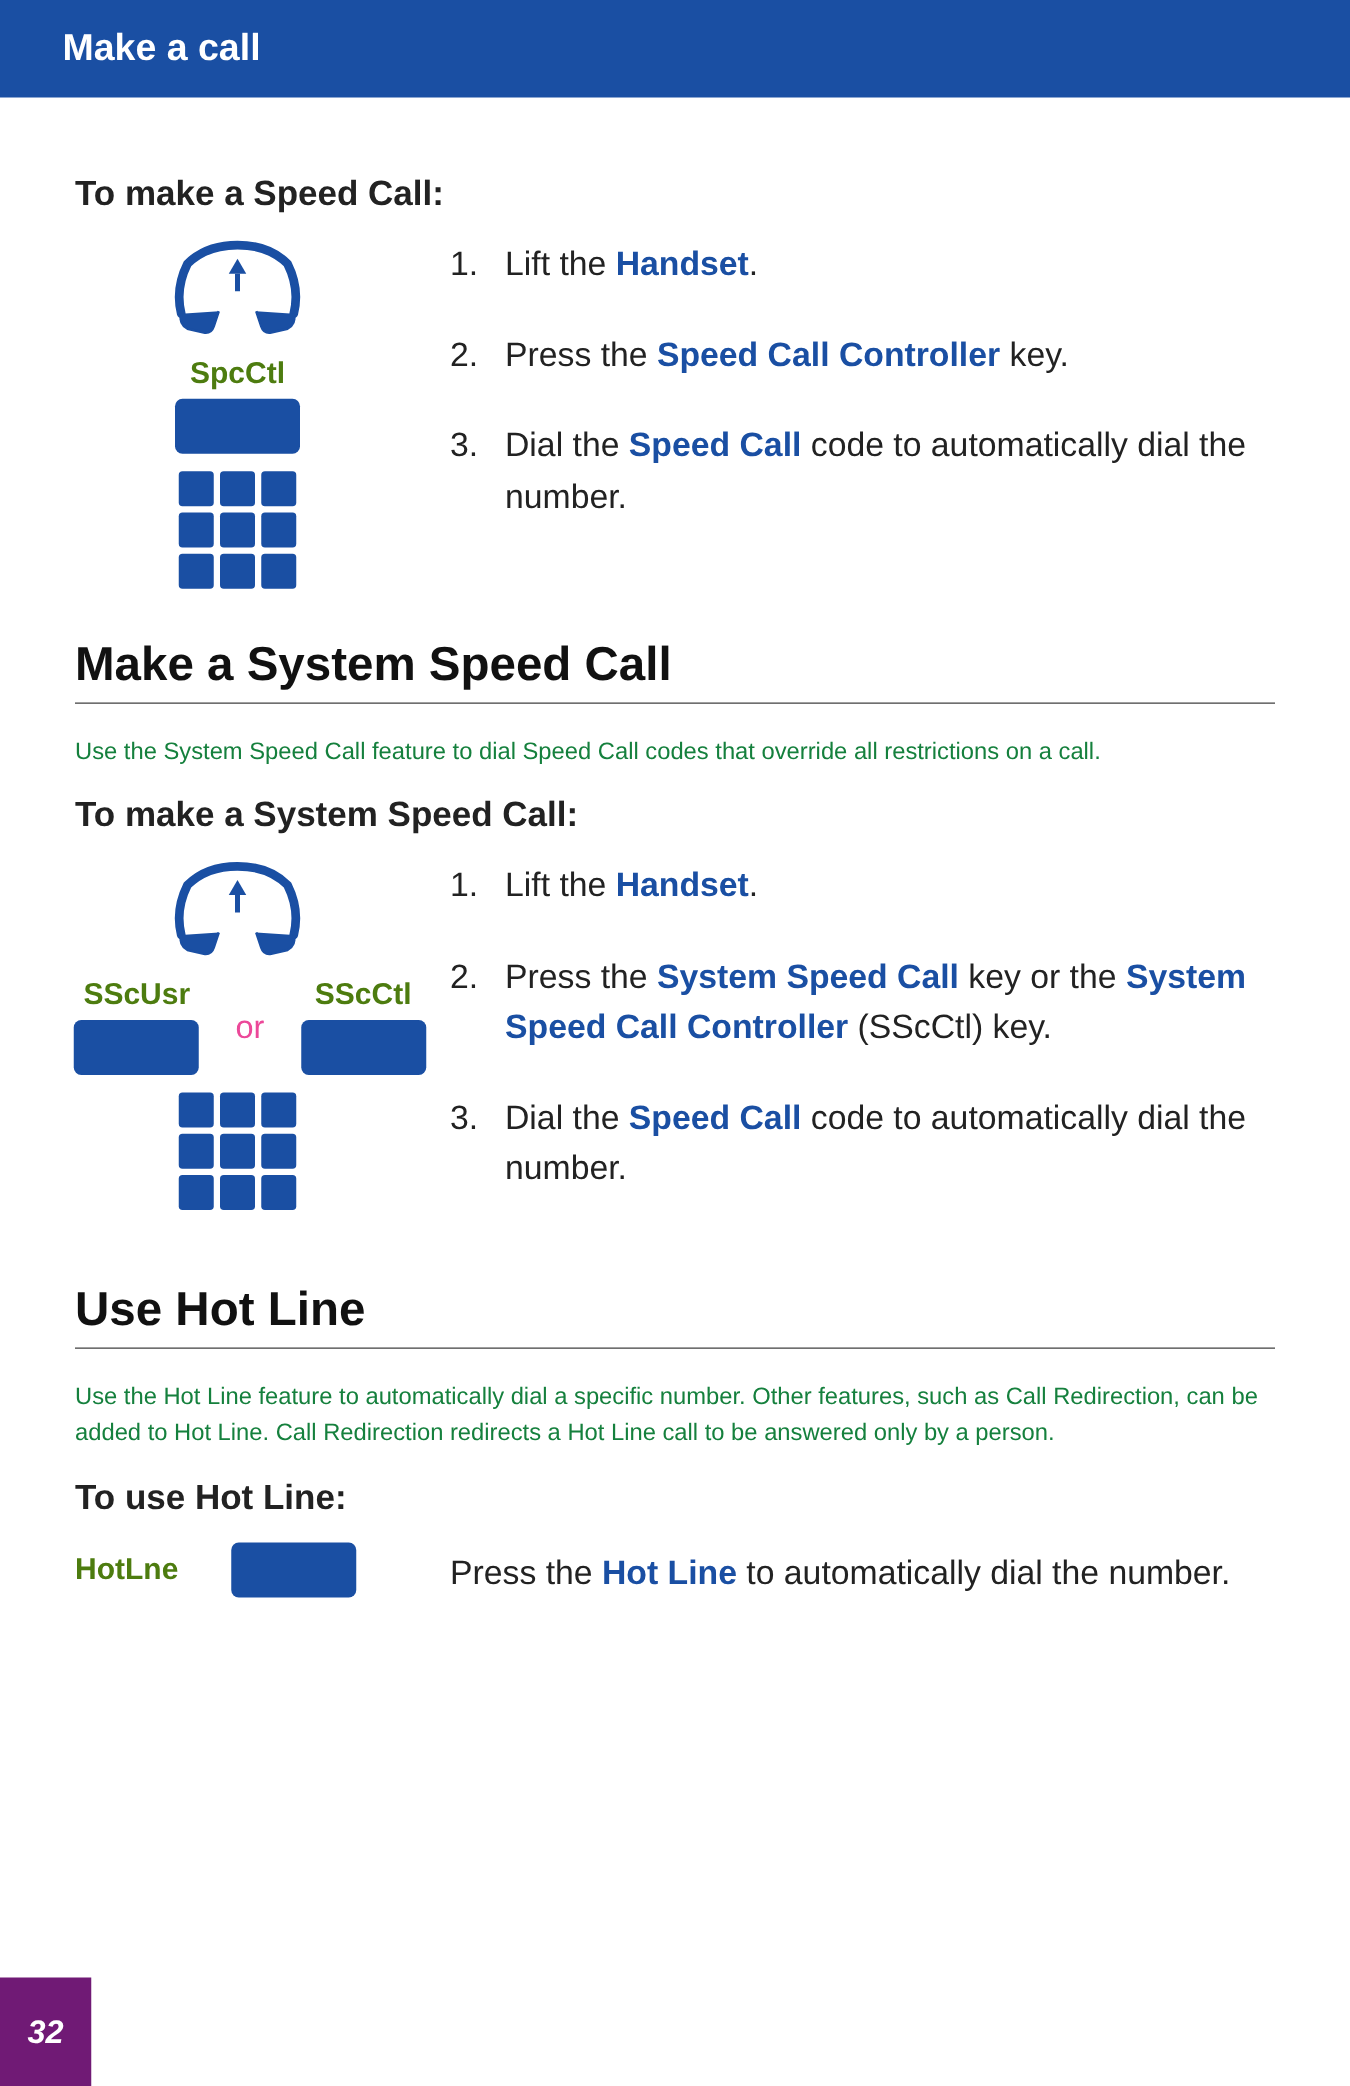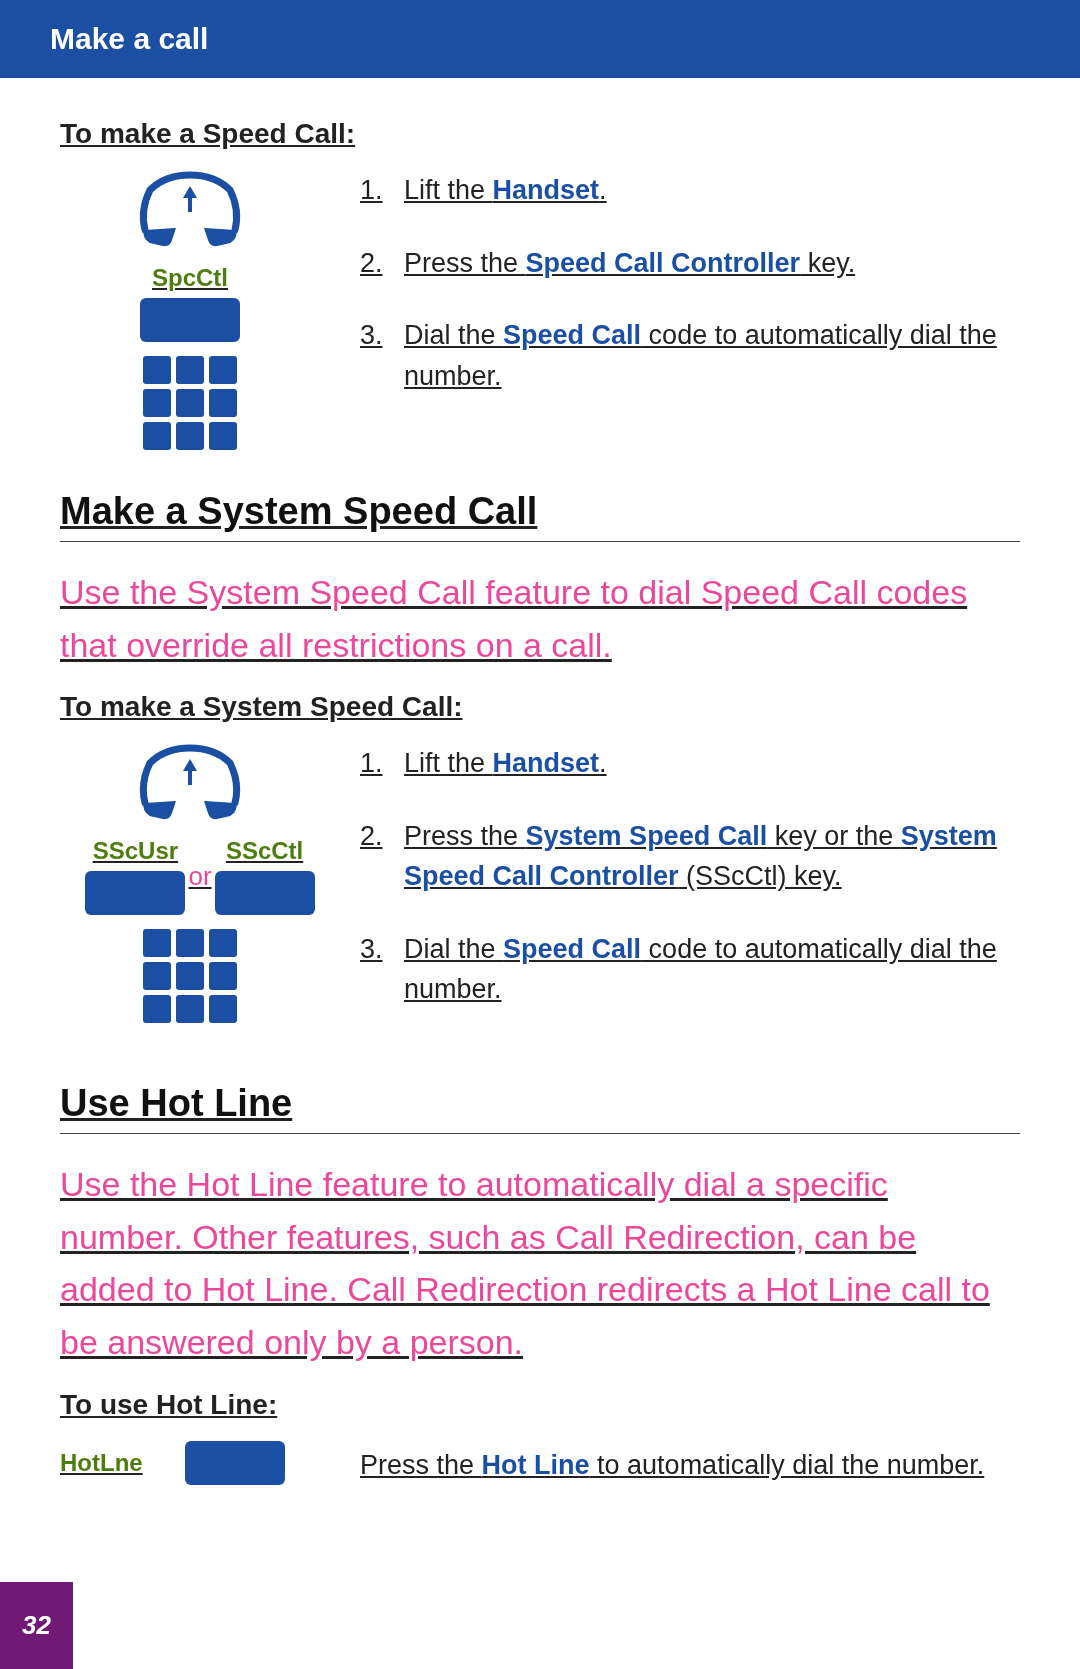--- a/index.html
+++ b/index.html
@@ -10,31 +10,30 @@
       font-family: Arial, Helvetica, sans-serif;
       font-size: 28px;
       color: #222;
       position: relative;
     }
 
     
     .header-bar {
       background: #1a4fa3;
       padding: 22px 50px;
-      margin-bottom: 40px;
+      margin-bottom: 61px;
     }
     .header-title {
       color: #ffffff;
       font-weight: bold;
       font-size: 30px;
     }
 
     .page-content {
       padding: 0 60px 80px 60px;
-      text-decoration: underline;
     }
 
     
     .section-heading {
       font-size: 38px;
       font-weight: bold;
       color: #111;
       border-bottom: 1px solid #404040;
       padding-bottom: 8px;
       margin-bottom: 24px;
@@ -42,23 +41,23 @@
     }
 
     .sub-heading {
       font-weight: bold;
       font-size: 28px;
       margin-bottom: 20px;
       margin-top: 10px;
     }
 
     .body-text {
-      font-size: 34px;
+      font-size: 19px;
       line-height: 1.55;
-      color: #ec4899;
+      color: #15803d;
       margin-bottom: 20px;
     }
 
     
     .steps-layout {
       display: flex;
       flex-direction: row;
       gap: 40px;
       margin-bottom: 30px;
     }
@@ -144,21 +143,21 @@
       color: #ec4899;
       font-weight: normal;
       align-self: center;
     }
 
     
     .dual-buttons {
       display: flex;
       flex-direction: row;
       align-items: center;
-      gap: 3px;
+      gap: 29px;
       margin-left: 20px;
     }
     .button-group {
       display: flex;
       flex-direction: column;
       align-items: center;
       gap: 6px;
     }
 
     

